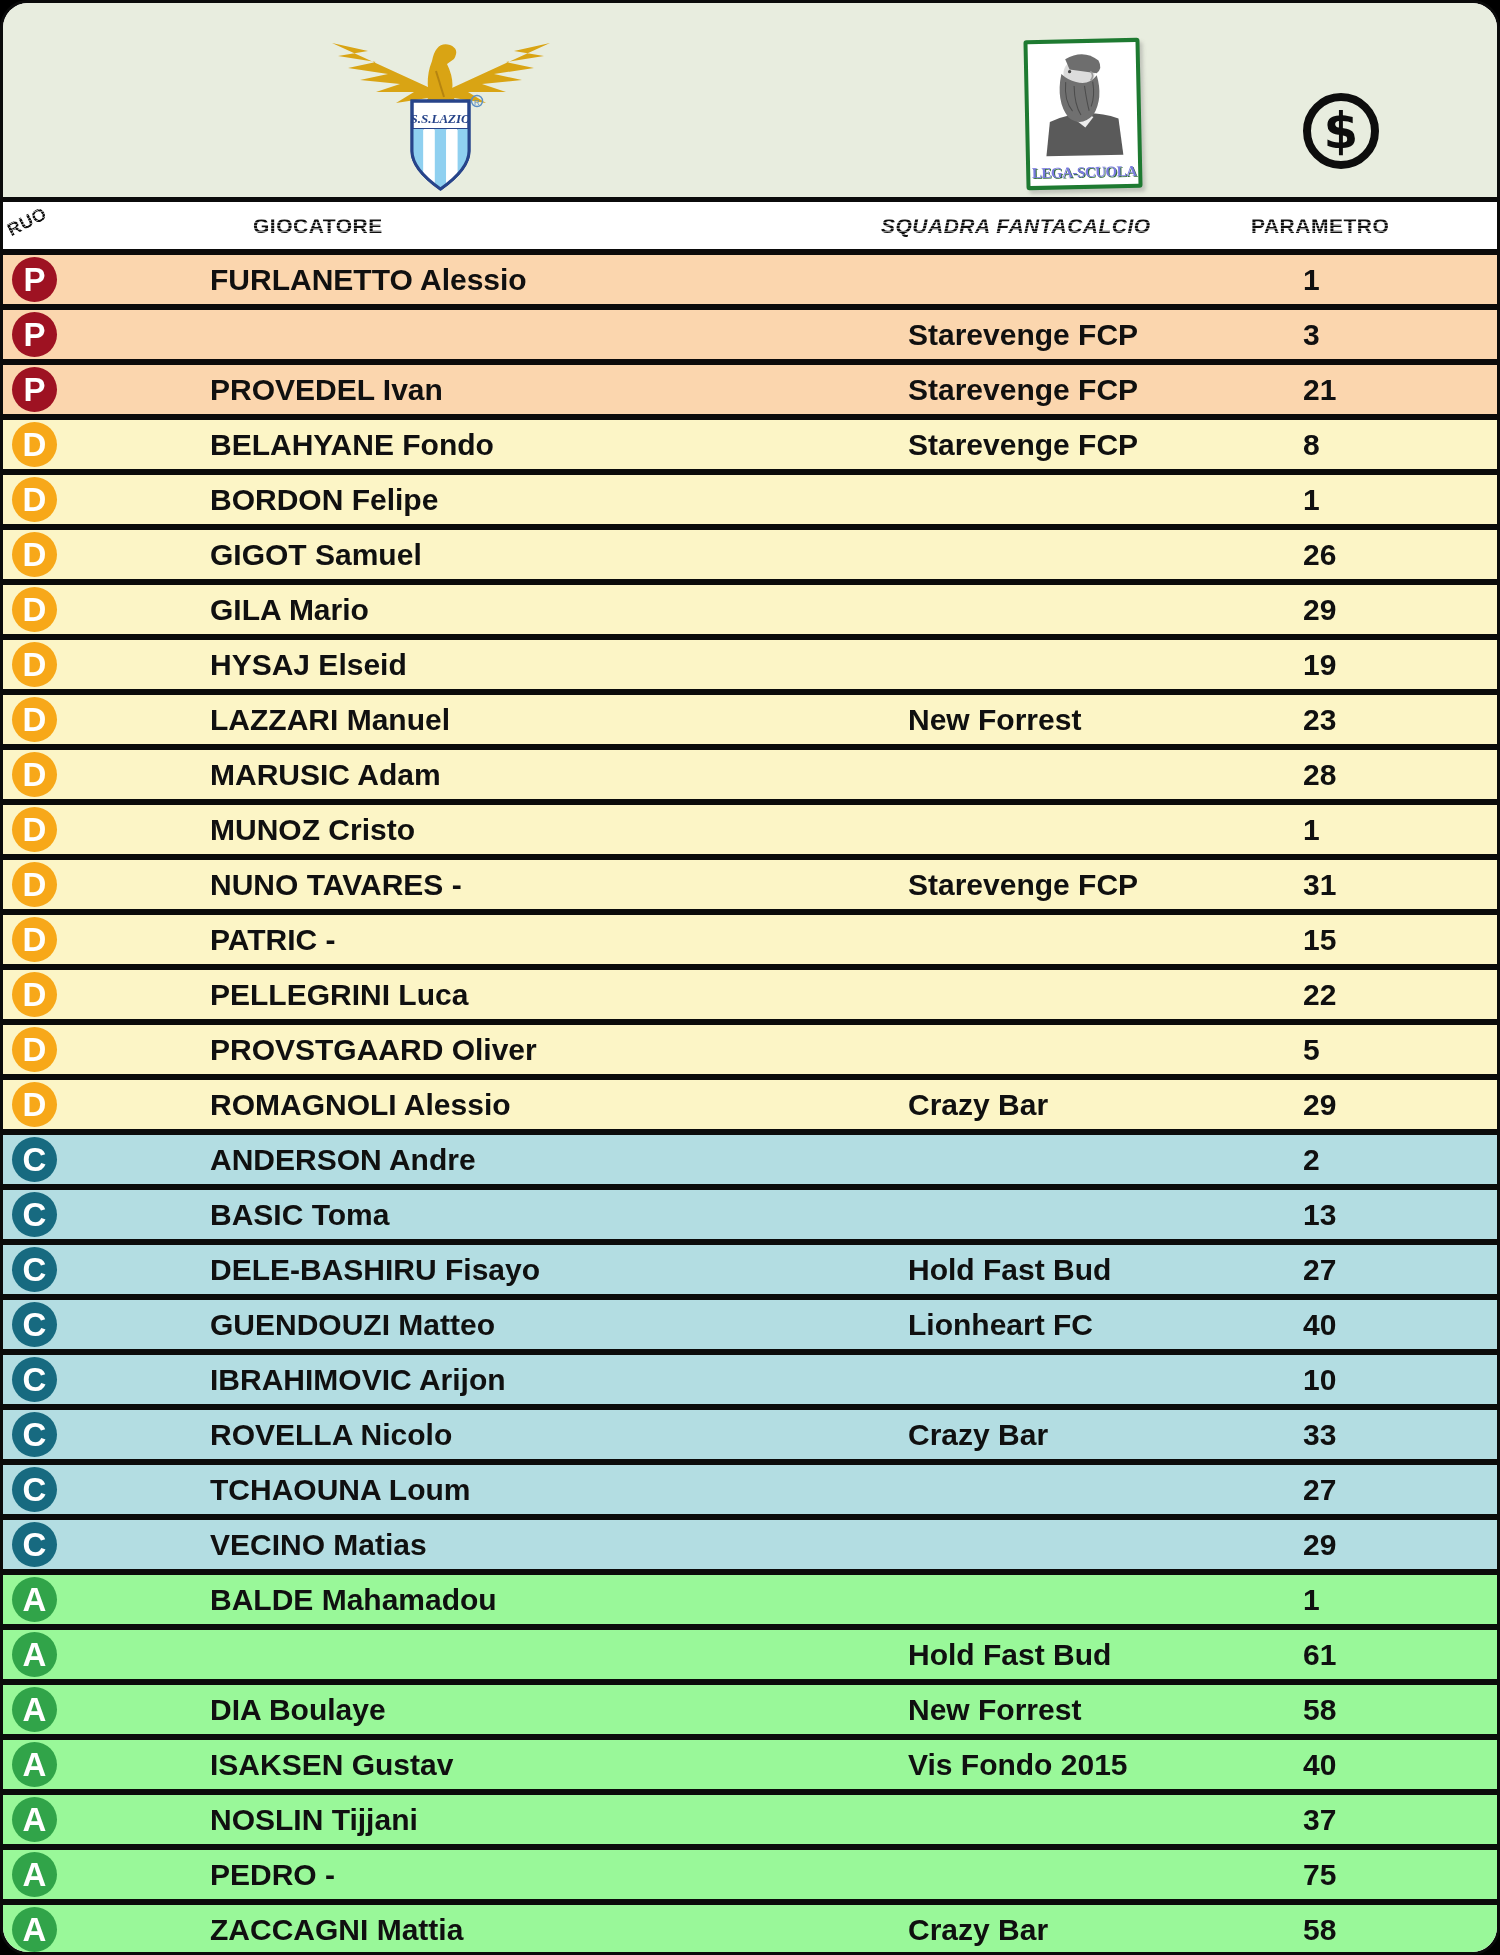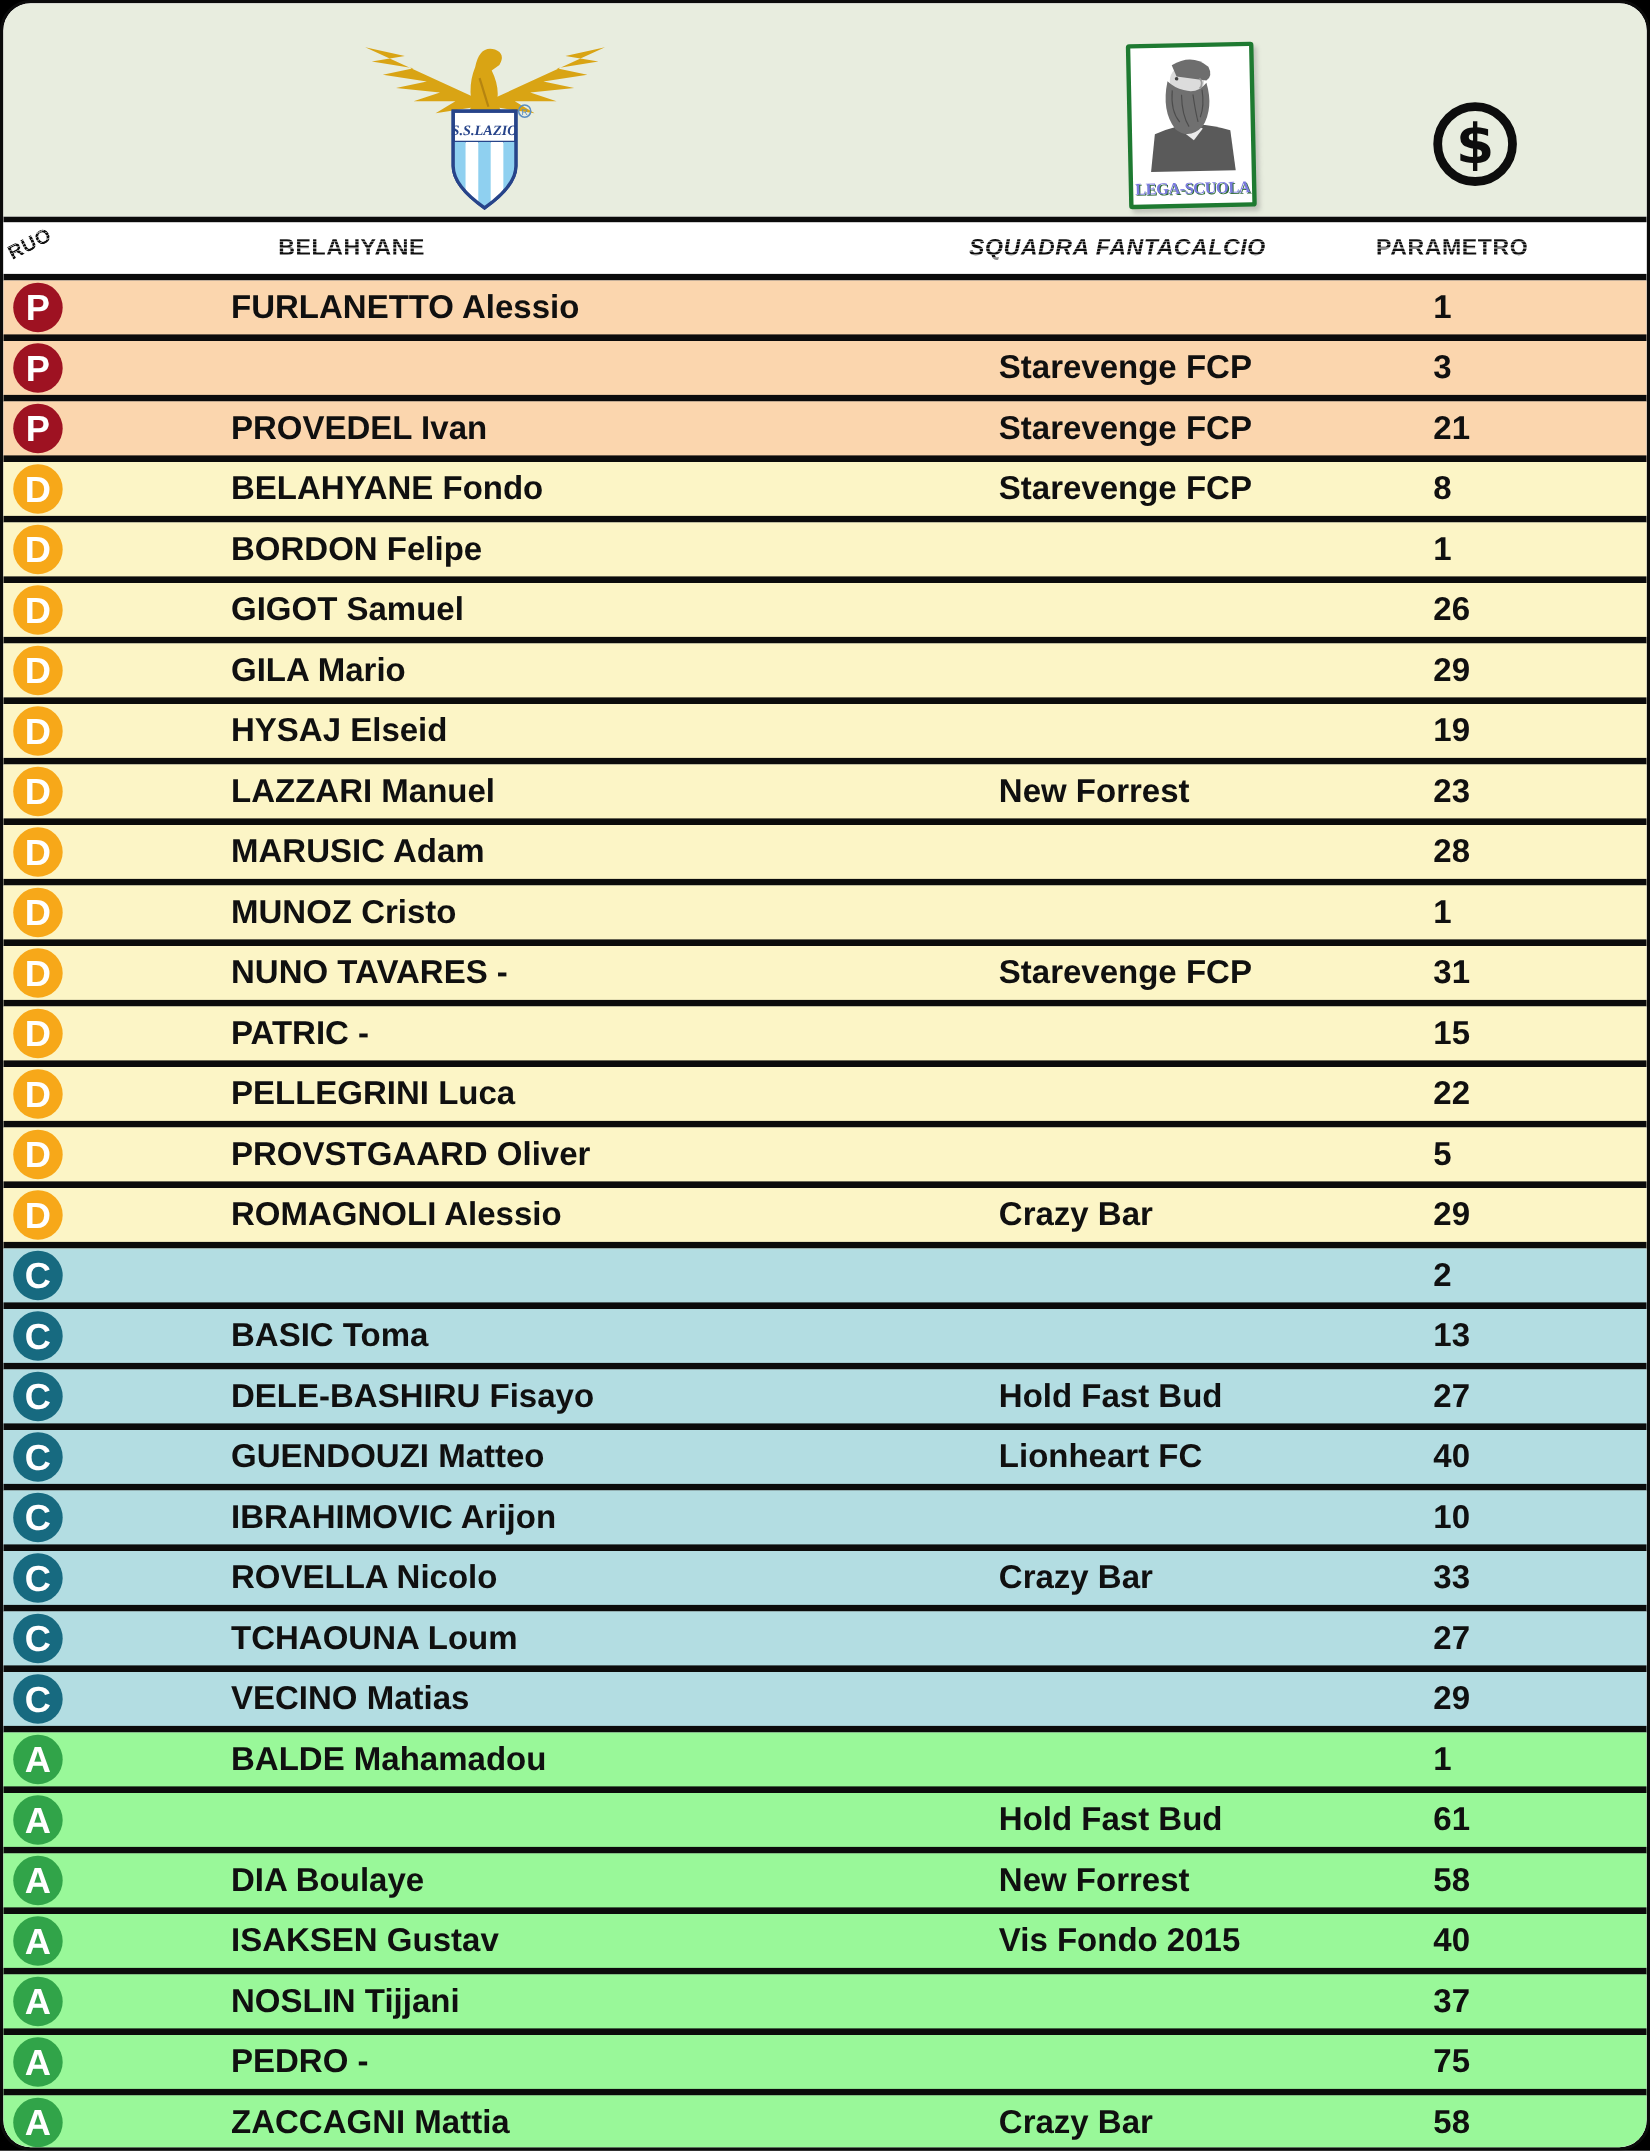--- a/index.html
+++ b/index.html
@@ -117,21 +117,21 @@
       <div class="lega-label">LEGA-SCUOLA</div>
     </div>
 
     <div class="dollar-icon">
       <span>$</span>
     </div>
   </div>
 
   <div class="thead">
     <div class="hdr-label hdr-ruo">RUO</div>
-    <div class="hdr-label hdr-gio">BELAHYANE</div>
+    <div class="hdr-label hdr-gio">GIOCATORE</div>
     <div class="hdr-label hdr-squ">SQUADRA FANTACALCIO</div>
     <div class="hdr-label hdr-par">PARAMETRO</div>
   </div>
 
   <div id="rows">
     <div class="row" style="background: rgb(251, 214, 174);">
       <div class="role-badge" style="background: rgb(158, 18, 34);">P</div>
       <div class="cell c-name">FURLANETTO Alessio</div>
       <div class="cell c-squadra"></div>
       <div class="cell c-param">1</div>
@@ -236,20 +236,21 @@
 
     <div class="row" style="background: rgb(252, 245, 198);">
       <div class="role-badge" style="background: rgb(247, 168, 25);">D</div>
       <div class="cell c-name">ROMAGNOLI Alessio</div>
       <div class="cell c-squadra">Crazy Bar</div>
       <div class="cell c-param">29</div>
     </div>
 
     <div class="row" style="background: rgb(179, 221, 226);">
       <div class="role-badge" style="background: rgb(23, 106, 128);">C</div>
+      <div class="cell c-name">ANDERSON Andre</div>
       <div class="cell c-squadra"></div>
       <div class="cell c-param">2</div>
     </div>
 
     <div class="row" style="background: rgb(179, 221, 226);">
       <div class="role-badge" style="background: rgb(23, 106, 128);">C</div>
       <div class="cell c-name">BASIC Toma</div>
       <div class="cell c-squadra"></div>
       <div class="cell c-param">13</div>
     </div>

